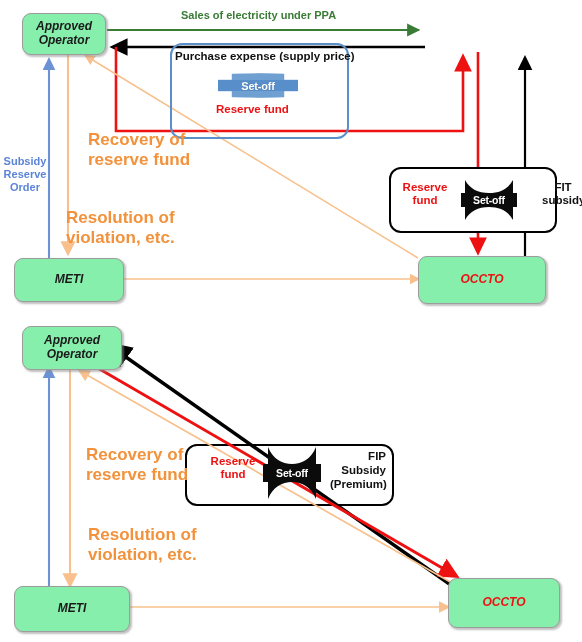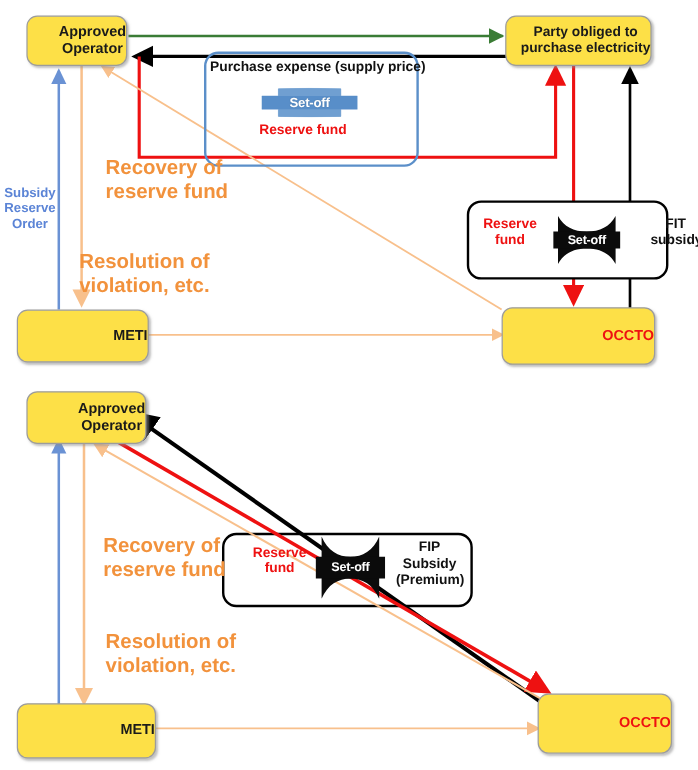--- a/index.html
+++ b/index.html
@@ -7,30 +7,31 @@
   body{
     font-family:"Liberation Sans", sans-serif;
     width:582px;height:642px;position:relative;overflow:hidden;
     -webkit-font-smoothing:antialiased;
   }
   #stage{position:relative;width:582px;height:642px;}
 
   
   .gbox{
     position:absolute;
-    background:#fde047;
+    background:#86efac;
     border:1.5px solid #9c9c9c;
     border-radius:9px;
     box-shadow:1.5px 1.5px 2px rgba(140,140,140,.55);
-    display:flex;align-items:center;justify-content:flex-end;
+    display:flex;align-items:center;justify-content:center;
     text-align:center;
     font-weight:bold;
     color:#1a1a1a;
     line-height:1.16;
     z-index:6;
+    font-style:italic;
   }
   .gbox.small{font-size:11.5px;}
   .gbox.mid{font-size:12px;}
   .gbox .red{color:#ee1111;}
 
   
   .bluebox{
     position:absolute;
     border:2.6px solid #5b8fc9;
     border-radius:12px;
@@ -157,35 +158,30 @@
     <div>subsidy</div>
   </div>
 
   <div class="gbox mid" style="left:22px;top:13px;width:82px;height:40px;">
     <div>
       <div>Approved</div>
       <div>Operator</div>
     </div>
   </div>
 
-  <div class="gbox small" style="left:421px;top:13px;width:120px;height:40px;">
-    <div>
-      <div>Party obliged to</div>
-      <div>purchase electricity</div>
-    </div>
-  </div>
 
   <div class="gbox mid" style="left:14px;top:258px;width:108px;height:42px;">
     <span>METI</span>
   </div>
 
   <div class="gbox mid" style="left:418px;top:256px;width:126px;height:46px;">
     <span class="red">OCCTO</span>
   </div>
 
+  <div class="callout c-green" style="left:181px;top:9px;">Sales of electricity under PPA</div>
 
   <div class="callout c-orange" style="left:88px;top:130px;">
     <div>Recovery of</div>
     <div>reserve fund</div>
   </div>
 
   <div class="callout c-blue" style="left:3px;top:155px;width:44px;">
     <div>Subsidy</div>
     <div>Reserve</div>
     <div>Order</div>
@@ -221,21 +217,21 @@
   </div>
 
   <div style="position:absolute;left:263px;top:447px;width:58px;height:52px;z-index:6;">
     <svg viewBox="0 0 58 52" width="58" height="52" style="display:block;">
       <path d="M5,0 C10,12 19,17 29,17 C39,17 48,12 53,0 L53,52 C48,40 39,35 29,35 C19,35 10,40 5,52 Z" fill="#0b0b0b"></path>
       <path d="M0,17 L58,17 L58,35 L0,35 Z" fill="#0b0b0b"></path>
     </svg>
   </div>
   <div class="setoff black" style="left:263px;top:447px;width:58px;height:52px;z-index:7;">Set-off</div>
 
-  <div class="callout c-black" style="left:330px;top:450px;width:56px;text-align:center;line-height:1.2;z-index:6;">
+  <div class="callout c-black" style="left:330px;top:450px;width:56px;text-align:right;line-height:1.2;z-index:6;">
     <div>FIP</div>
     <div>Subsidy</div>
     <div>(Premium)</div>
   </div>
 
   <div class="gbox mid" style="left:22px;top:326px;width:98px;height:42px;">
     <div>
       <div>Approved</div>
       <div>Operator</div>
     </div>

